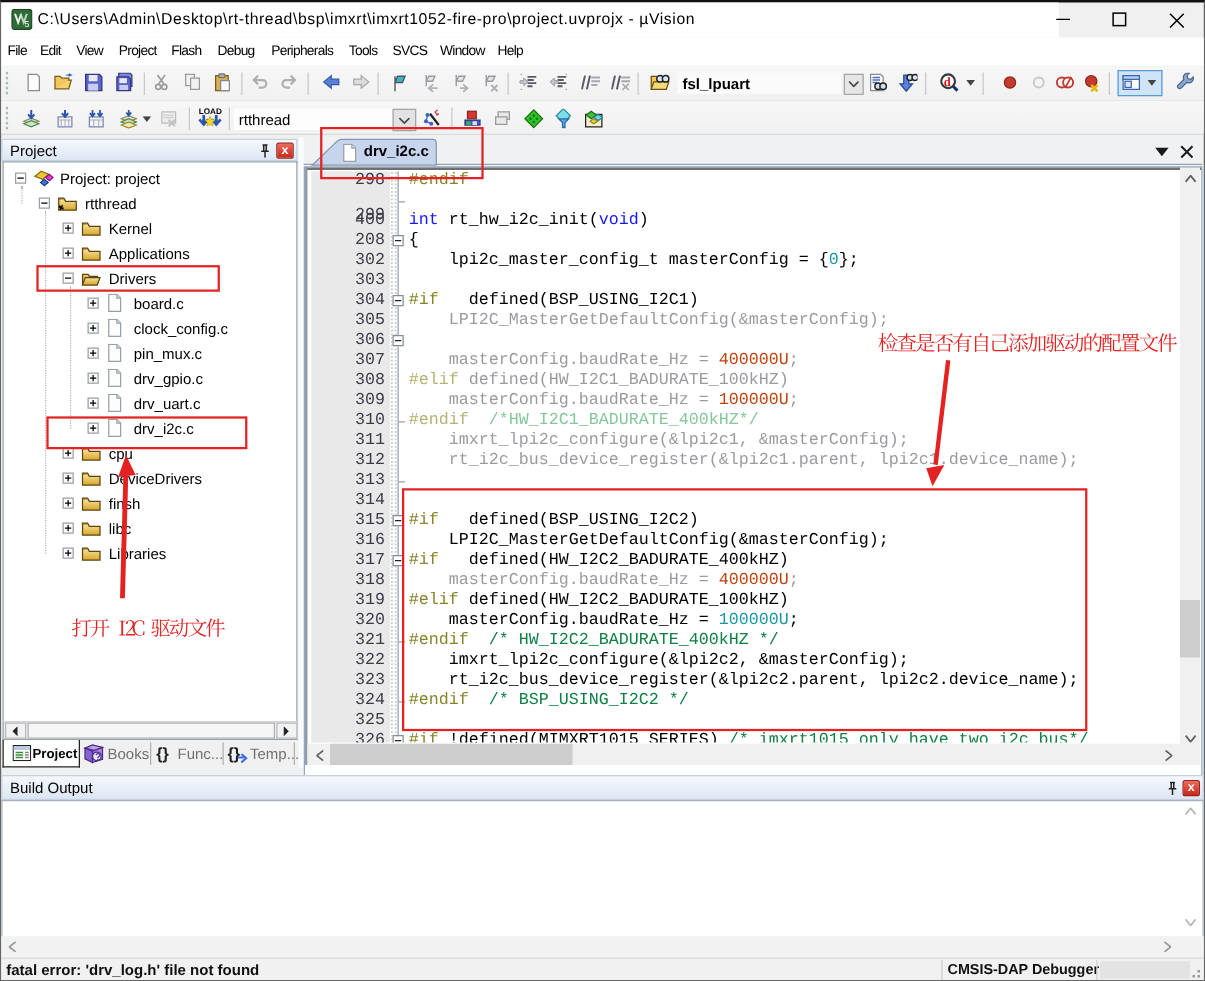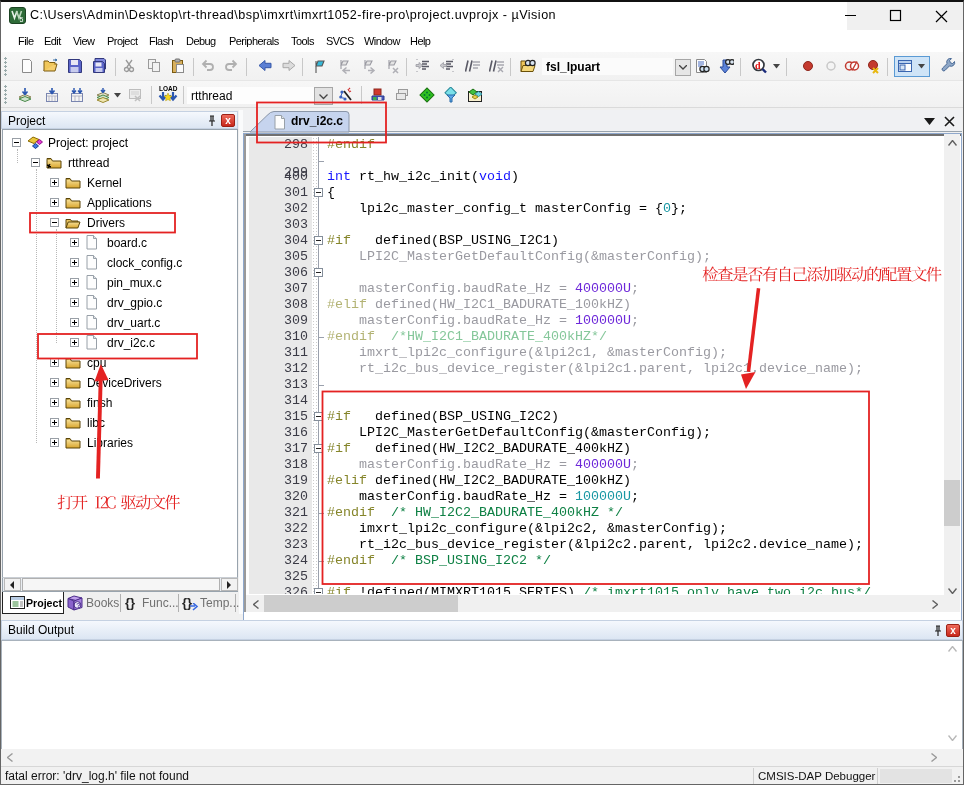--- a/index.html
+++ b/index.html
@@ -2,21 +2,21 @@
 <html><head><meta charset="utf-8">
 <style>
 *{margin:0;padding:0;box-sizing:border-box;}
 html,body{width:964px;height:785px;overflow:hidden;}
 body{font-family:"Liberation Sans",sans-serif;background:#f0f0f0;position:relative;}
 .abs{position:absolute;}
 #frame{position:absolute;left:0;top:0;width:964px;height:785px;border:1px solid #656565;border-top:2px solid #111;}
 #titlebar{position:absolute;left:1px;top:2px;width:846px;height:28px;background:#fff;}
 #titlebar .title{position:absolute;left:29px;top:6px;font-size:12.6px;color:#000;white-space:pre;letter-spacing:0.48px;}
 #menubar{position:absolute;left:1px;top:30px;width:962px;height:22px;background:#fff;}
-#menubar span{position:absolute;top:5px;font-size:11px;letter-spacing:-0.55px;color:#000;margin-left:12px;}
+#menubar span{position:absolute;top:5px;font-size:11px;letter-spacing:-0.55px;color:#000;}
 .tbar{position:absolute;left:1px;width:962px;background:linear-gradient(#f7f7f7,#f1f1f1);}
 #tb1{top:52px;height:29px;border-bottom:1px solid #e6e6e6;}
 #tb2{top:81px;height:27px;border-bottom:1px solid #dadada;}
 .icon{position:absolute;width:16px;height:16px;}
 .sep{position:absolute;width:1px;height:18px;background:#c8c8c8;}
 .grip{position:absolute;left:3px;width:3px;background-image:radial-gradient(circle at 1.5px 1.5px,#9aa 1px,transparent 1.2px);background-size:3px 4px;}
 
 #projpanel{position:absolute;left:1px;top:110px;width:238px;height:505px;background:#f0f0f0;}
 #projhdr{position:absolute;left:0px;top:1px;width:237px;height:18px;background:linear-gradient(#f5f8fd,#dce6f3);border:1px solid #c5d1e2;}
 #projhdr .t{position:absolute;left:6px;top:2px;font-size:12px;color:#000;}
@@ -35,30 +35,30 @@
 #edtabtxt{position:absolute;left:48px;top:4px;font-size:12px;font-weight:bold;color:#000;}
 #edcontent{position:absolute;left:0;top:23px;width:719px;height:490px;background:#fff;border:1px solid #8fa8cc;}
 .cl{position:absolute;font-family:"Liberation Mono",monospace;font-size:13.33px;line-height:16px;white-space:pre;color:#000;}
 .ln{position:absolute;font-family:"Liberation Mono",monospace;font-size:13.33px;line-height:16px;color:#3b3b46;width:40px;text-align:right;}
 .kw{color:#1616ff;}
 .pp{color:#85852a;}
 .ppg{color:#b3b374;}
 .cm{color:#0e8044;}
 .cmg{color:#85c79a;}
 .num{color:#1897a3;}
-.numg{color:#6d28d9;}
+.numg{color:#c2410c;}
 .gry{color:#9a9aa1;}
 
 .sbtrack{position:absolute;background:#f0f0f0;}
 .sbthumb{position:absolute;background:#cdcdcd;}
 
 #buildpanel{position:absolute;left:1px;top:620px;width:962px;height:146px;background:#f0f0f0;}
 #buildhdr{position:absolute;left:0;top:0;width:962px;height:20px;background:linear-gradient(#f5f8fd,#dce6f3);border:1px solid #c5d1e2;}
 #buildwhite{position:absolute;left:0;top:20px;width:962px;height:128px;background:#fff;border:1px solid #a8b2bc;}
-#statusbar{position:absolute;left:1px;top:766px;width:962px;height:18px;background:#f1f1f1;border-top:1px solid #d7d7d7;font-size:12px;color:#111;}
+#statusbar{position:absolute;left:1px;top:766px;width:962px;height:18px;background:#f1f1f1;border-top:1px solid #d7d7d7;font-size:12px;color:#111;font-weight:bold;}
 .redclose{position:absolute;width:14px;height:13px;background:linear-gradient(#ee6a5c,#c8281c);border:1px solid #9c2015;border-radius:2px;color:#fff;font-size:10px;font-weight:bold;text-align:center;line-height:11px;}
 svg{display:block;}
 #overlay{position:absolute;left:0;top:0;width:964px;height:785px;pointer-events:none;}
 </style></head>
 <body>
 <div id="frame"></div>
 <div id="titlebar">
 <svg class="abs" style="left:8px;top:5px" width="17" height="17" viewBox="0 0 17 17">
       <rect x="0.5" y="0.5" width="16" height="16" rx="2.5" fill="#2e6b38" stroke="#1c4423"></rect>
       <path d="M3 4 L5.5 11 L8 4" stroke="#e8f2e8" stroke-width="1.6" fill="none"></path>
@@ -467,21 +467,21 @@
     <div class="abs" style="left:1px;top:24px;width:717px;height:2px;background:#707070"></div>
     <div class="abs" style="left:1px;top:24px;width:2px;height:478px;background:#9a9a9a"></div>
     <div class="abs" style="left:6px;top:27px;width:63px;height:457px;background:#e9e9e9"></div>
     <div class="abs" style="left:69px;top:27px;width:6px;height:457px;background-image:radial-gradient(#cccccc 0.6px,transparent 0.7px);background-size:3px 3px"></div>
     <div class="abs" style="left:0;top:27px;width:700px;height:457px;overflow:hidden">
       <div class="ln" style="left:25px;top:0px">298</div>
       <div class="cl" style="left:84px;top:0px"><span class="pp">#endif</span></div>
       <div class="ln" style="left:25px;top:28px">299</div>
       <div class="ln" style="left:25px;top:32px">400</div>
       <div class="cl" style="left:84px;top:32px"><span class="kw">int</span> rt_hw_i2c_init(<span class="kw">void</span>)</div>
-      <div class="ln" style="left:25px;top:48px">301</div>
+      <div class="ln" style="left:25px;top:48px">208</div>
       <div class="cl" style="left:84px;top:48px">{</div>
       <div class="ln" style="left:25px;top:64px">302</div>
       <div class="cl" style="left:84px;top:64px">    lpi2c_master_config_t masterConfig = {<span class="num">0</span>};</div>
       <div class="ln" style="left:25px;top:80px">303</div>
       <div class="ln" style="left:25px;top:96px">304</div>
       <div class="cl" style="left:84px;top:96px"><span class="pp">#if</span>   defined(BSP_USING_I2C1)</div>
       <div class="ln" style="left:25px;top:112px">305</div>
       <div class="cl" style="left:84px;top:112px"><span class="gry">    LPI2C_MasterGetDefaultConfig(&amp;masterConfig);</span></div>
       <div class="ln" style="left:25px;top:128px">306</div>
       <div class="ln" style="left:25px;top:144px">307</div>

